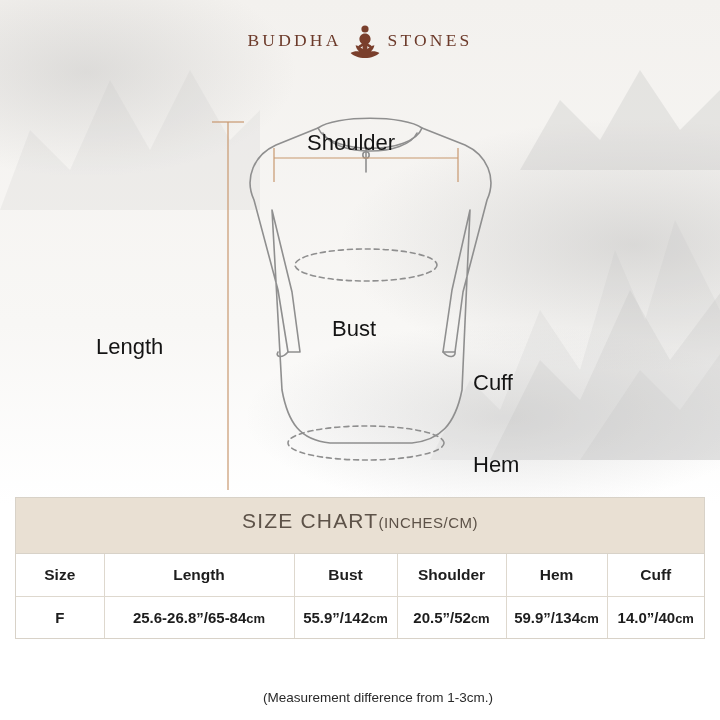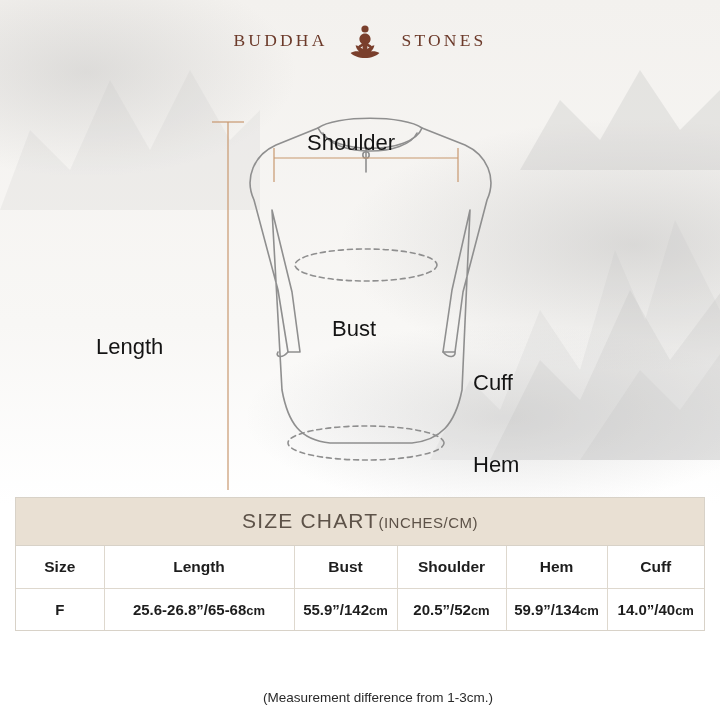--- a/index.html
+++ b/index.html
@@ -39,21 +39,20 @@
 
   
   .brand {
     position: absolute;
     top: 20px;
     left: 0;
     width: 720px;
     display: flex;
     align-items: center;
     justify-content: center;
-    gap: 14px;
   }
   .brand-text {
     font-size: 17.5px;
     letter-spacing: 3.2px;
     color: #6c3a2a;
     font-family: "Liberation Serif", serif;
     font-weight: 400;
   }
   .lotus {
     width: 46px;
@@ -89,21 +88,21 @@
     position: absolute;
     left: 15px;
     top: 497px;
     width: 690px;
     border: 1px solid #d8d2c8;
     background: #fff;
   }
   .chart-title {
     background: #e9e0d3;
     text-align: center;
-    padding: 11px 0 12px;
+    padding: 11px 0 20px;
     color: #5d5248;
     font-size: 21px;
     letter-spacing: 1.2px;
     border-bottom: 1px solid #d8d2c8;
   }
   .chart-title .small { font-size: 15px; letter-spacing: .5px; }
   table.size-table {
     width: 100%;
     border-collapse: collapse;
     background: #fff;
@@ -252,21 +251,21 @@
           <th style="width:190px;">Length</th>
           <th style="width:103px;">Bust</th>
           <th style="width:109px;">Shoulder</th>
           <th style="width:101px;">Hem</th>
           <th>Cuff</th>
         </tr>
       </thead>
       <tbody>
         <tr>
           <td>F</td>
-          <td><span>25.6-26.8”/65-68</span><span class="unit">cm</span></td>
+          <td><span>25.6-26.8”/65-84</span><span class="unit">cm</span></td>
           <td><span>55.9”/142</span><span class="unit">cm</span></td>
           <td><span>20.5”/52</span><span class="unit">cm</span></td>
           <td><span>59.9”/134</span><span class="unit">cm</span></td>
           <td><span>14.0”/40</span><span class="unit">cm</span></td>
         </tr>
       </tbody>
     </table>
   </div>
 
   <div class="footnote">(Measurement difference from 1-3cm.)</div>

